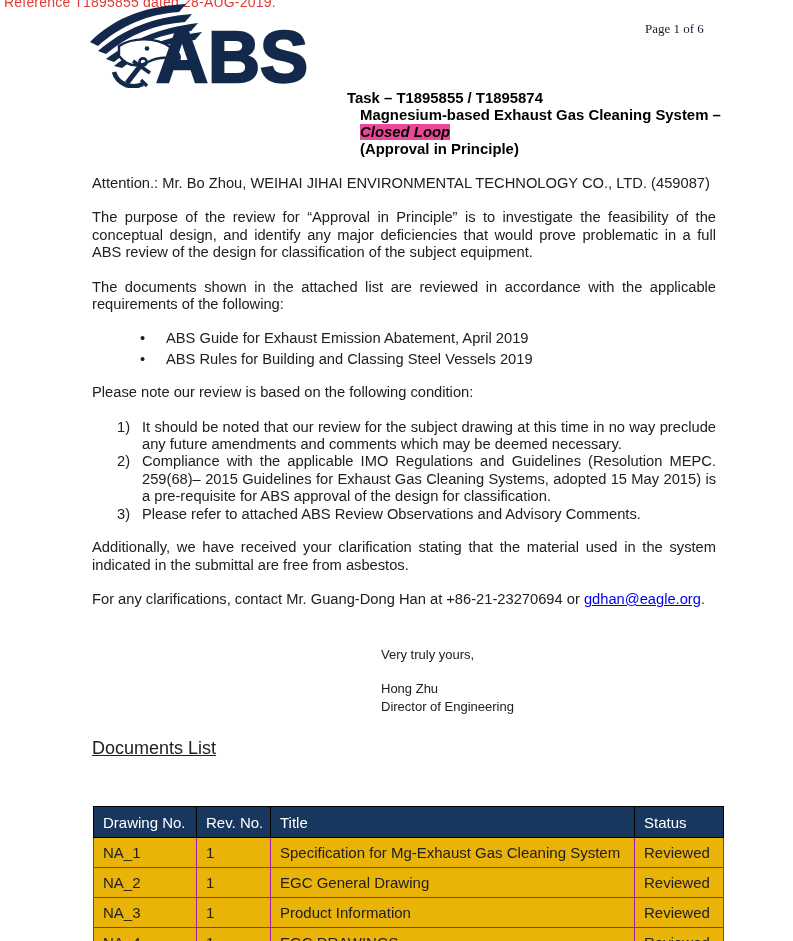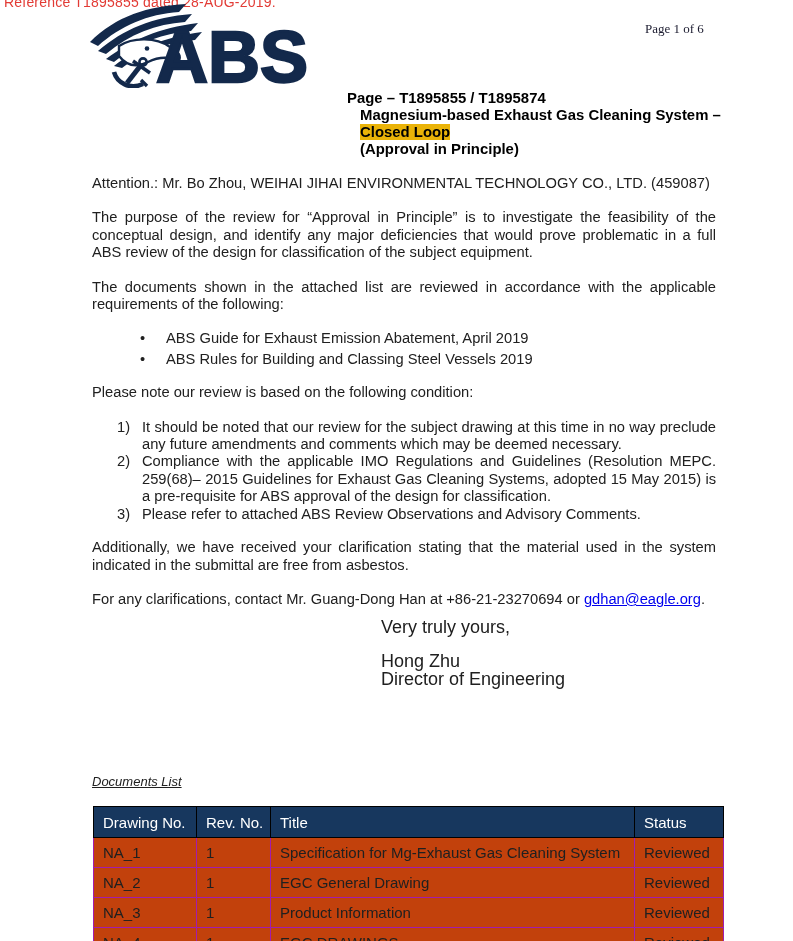--- a/index.html
+++ b/index.html
@@ -19,57 +19,57 @@
   .pageno{
     position:absolute;left:645px;top:21px;
     font-family:"Liberation Serif",serif;font-size:13px;color:#1b1b2f;
   }
   
   .heading{
     position:absolute;left:347px;top:90px;width:390px;
     font-size:14.9px;font-weight:bold;line-height:17px;color:#000;
   }
   .heading .ind{margin-left:13px;}
-  .hl{background:#eab308;}
+  .hl{background:#ec4899;font-style:italic;}
   
   .content{
     position:absolute;left:92px;top:175px;width:624px;
     font-size:14.7px;line-height:17.4px;
   }
   .content p{margin:0 0 17px 0;}
   .just{text-align:justify;}
   ul.bullets{list-style:none;margin:4px 0 16px 0;padding:0;}
   ul.bullets li{position:relative;padding-left:74px;margin-bottom:3px;}
   ul.bullets li::before{content:"\2022";position:absolute;left:48px;}
   ol.numbered{list-style:none;margin:0 0 16px 0;padding:0;counter-reset:n;}
   ol.numbered li{position:relative;padding-left:50px;text-align:justify;counter-increment:n;}
   ol.numbered li::before{content:counter(n) ")";position:absolute;left:25px;}
   a.email{color:#0000ee;text-decoration:underline;cursor:pointer;}
   
-  .sig{position:absolute;left:381px;top:619px;font-size:18px;line-height:17.4px;}
+  .sig{position:absolute;left:381px;top:646px;font-size:13px;line-height:17.4px;}
   .sig p{margin:0;}
   .sig .gap{margin-bottom:17px;}
   
   .doclist-heading{
-    position:absolute;left:92px;top:774px;
-    font-size:13px;text-decoration:underline;font-style:italic;
+    position:absolute;left:92px;top:738px;
+    font-size:18px;text-decoration:underline;
   }
   table.docs{
     position:absolute;left:93px;top:806px;width:630px;
     border-collapse:collapse;font-size:15px;table-layout:fixed;
   }
   table.docs th,table.docs td{
     border:1px solid #a21caf;padding:0 6px 0 9px;text-align:left;
     overflow:hidden;white-space:nowrap;
   }
   table.docs th{
     background:#17375e;color:#ffffff;font-weight:normal;height:30px;
     border-color:#000;
   }
-  table.docs td{height:29px;background:#c2410c;}
+  table.docs td{height:29px;background:#eab308;}
 </style>
 </head>
 <body>
 
 <div class="stamp">Reference T1895855 dated 28-AUG-2019.</div>
 
 <div class="logo">
   <svg width="228" height="86" viewBox="0 0 228 86" aria-hidden="true">
     <g fill="#13294b">
 
@@ -92,21 +92,21 @@
       <path d="M55,78 L61,84" stroke-width="3.4"></path>
     </g>
 
     <text x="70" y="80" font-family="'Liberation Sans',sans-serif" font-weight="bold" font-size="72" fill="#13294b" stroke="#13294b" stroke-width="2.4" letter-spacing="0">ABS</text>
   </svg>
 </div>
 
 <div class="pageno">Page 1 of 6</div>
 
 <div class="heading">
-  <div>Page – T1895855 / T1895874</div>
+  <div>Task – T1895855 / T1895874</div>
   <div class="ind">Magnesium-based Exhaust Gas Cleaning System –</div>
   <div class="ind"><span class="hl">Closed Loop</span></div>
   <div class="ind">(Approval in Principle)</div>
 </div>
 
 <div class="content">
   <p>Attention.: Mr. Bo Zhou, WEIHAI JIHAI ENVIRONMENTAL TECHNOLOGY CO., LTD. (459087)</p>
   <p class="just">The purpose of the review for “Approval in Principle” is to investigate the feasibility of the conceptual design, and identify any major deficiencies that would prove problematic in a full ABS review of the design for classification of the subject equipment.</p>
   <p class="just">The documents shown in the attached list are reviewed in accordance with the applicable requirements of the following:</p>
   <ul class="bullets">

